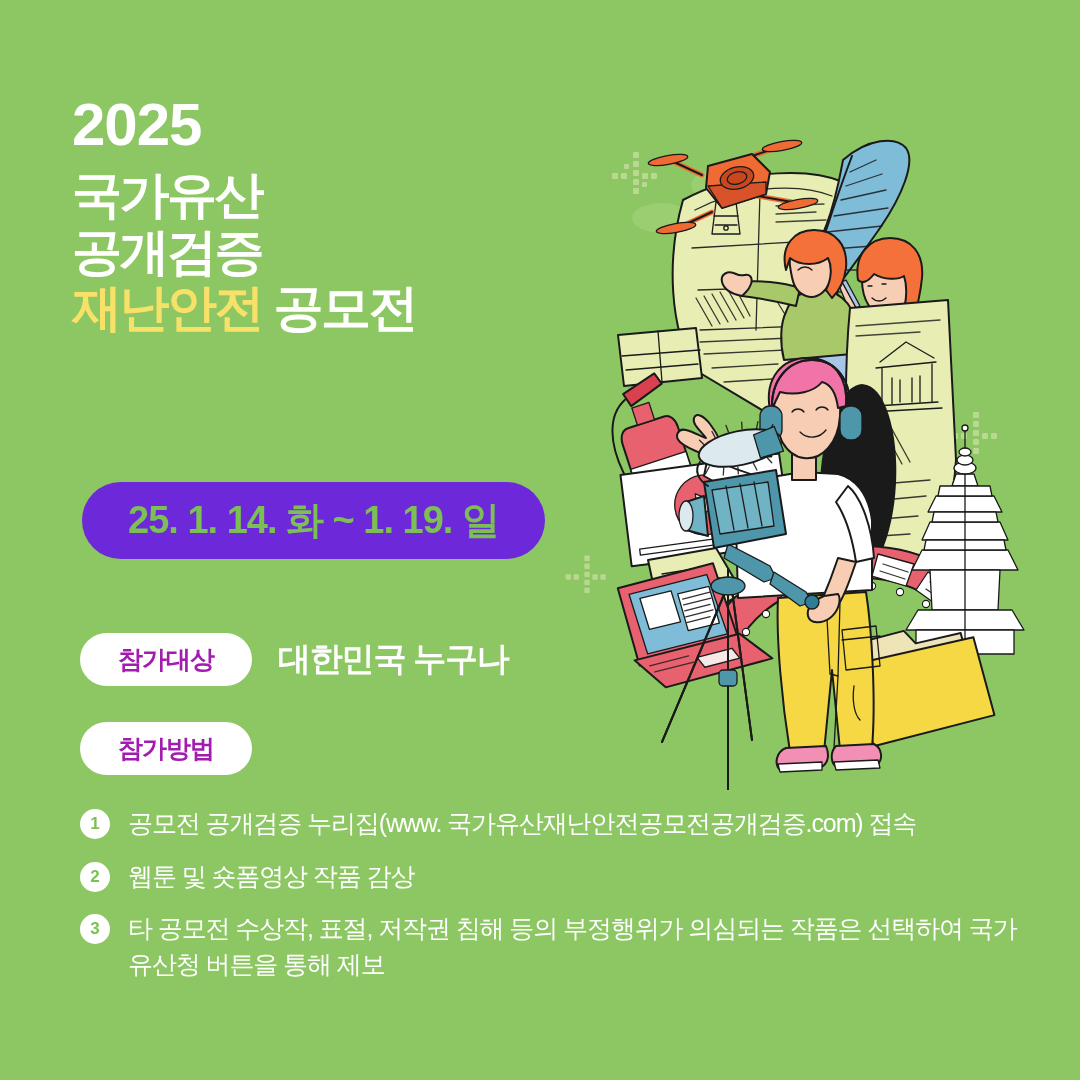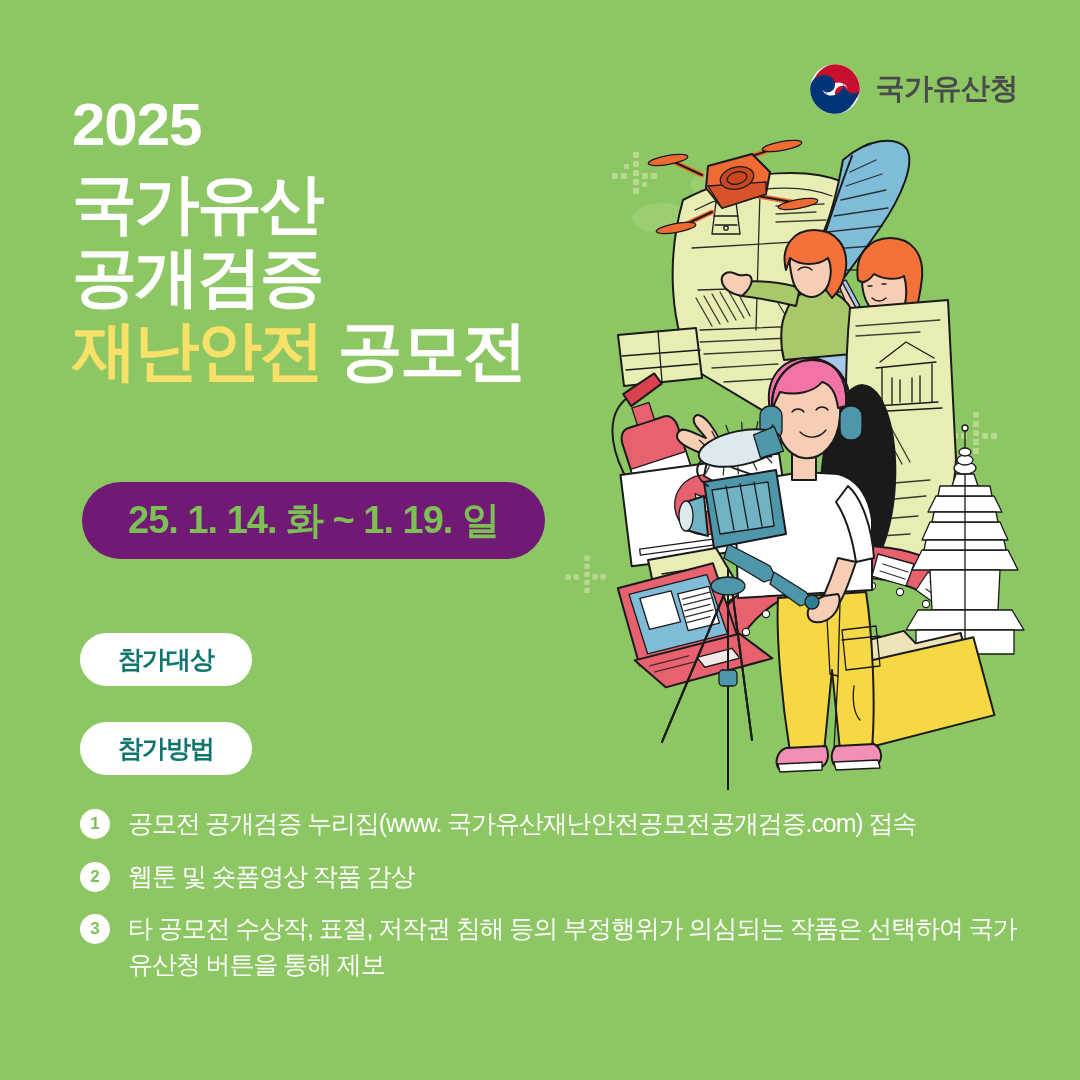--- a/index.html
+++ b/index.html
@@ -47,35 +47,35 @@
   }
   .year {
     font-size: 60px;
     font-weight: 800;
     color: #FFFFFF;
     letter-spacing: -1px;
     line-height: 1;
     margin-bottom: 12px;
   }
   .tline {
-    font-size: 65px;
+    font-size: 50px;
     font-weight: 800;
     color: #FFFFFF;
     letter-spacing: -2.5px;
     line-height: 1.13;
     white-space: nowrap;
   }
   .tline .hl { color: #F8E168; }
 
   
   .date-pill {
     position: absolute;
     left: 82px;
     top: 482px;
-    background: #701a75;
+    background: #6d28d9;
     border-radius: 999px;
     padding: 13px 46px;
     display: inline-flex;
     align-items: center;
     z-index: 6;
   }
   .date-pill-text {
     font-size: 38px;
     font-weight: 800;
     color: #7CBF55;
@@ -96,21 +96,21 @@
   .tag-pill {
     background: #FFFFFF;
     border-radius: 999px;
     padding: 10px 0;
     width: 172px;
     text-align: center;
   }
   .tag-pill-text {
     font-size: 25px;
     font-weight: 800;
-    color: #0f766e;
+    color: #a21caf;
     letter-spacing: -1px;
   }
   .info-value {
     font-size: 33px;
     font-weight: 700;
     color: #FFFFFF;
     letter-spacing: -1.2px;
     white-space: nowrap;
   }
 
@@ -618,49 +618,40 @@
             <path d="M164 332 L 168 339"></path>
           </g>
           <path class="inkf1" fill="#4E96AA" d="M156 308 L 178 304 L 182 330 L 158 332 Z"></path>
         </g>
         <path class="ink" stroke="#1A1A1A" stroke-width="2" fill="none" d="M108 356 C 98 350, 94 340, 100 332"></path>
       </g>
 
     </svg>
   </div>
 
-  <div class="logo-row">
-    <svg class="logo-mark" viewBox="0 0 100 100" aria-hidden="true">
-      <circle cx="50" cy="50" r="46" fill="#FFFFFF"></circle>
-      <path fill="#C8102E" d="M50 4 C 75 4, 96 25, 96 50 C 96 66, 84 76, 70 76 C 58 76, 50 68, 50 58 C 50 50, 56 44, 64 44 C 70 44, 74 48, 74 53
-           C 74 45, 66 38, 57 38 C 44 38, 34 48, 34 62 C 34 50, 26 42, 16 42 C 12 42, 8 44, 6 46 C 12 22, 29 4, 50 4 Z"></path>
-      <path fill="#003478" d="M50 96 C 25 96, 4 75, 4 50 C 4 34, 16 24, 30 24 C 42 24, 50 32, 50 42 C 50 50, 44 56, 36 56 C 30 56, 26 52, 26 47
-           C 26 55, 34 62, 43 62 C 56 62, 66 52, 66 38 C 66 50, 74 58, 84 58 C 88 58, 92 56, 94 54 C 88 78, 71 96, 50 96 Z"></path>
-    </svg>
-    <span class="logo-text">국가유산청</span>
-  </div>
 
   <div class="title-block">
     <div class="year">2025</div>
     <div class="tline">국가유산</div>
     <div class="tline">공개검증</div>
     <div class="tline">
       <span class="hl">재난안전</span>
       <span>공모전</span>
     </div>
   </div>
 
   <div class="date-pill">
     <span class="date-pill-text">25. 1. 14. 화 ~ 1. 19. 일</span>
   </div>
 
   <div class="info-row" id="row-target">
     <div class="tag-pill">
       <span class="tag-pill-text">참가대상</span>
     </div>
+    <div class="info-value">대한민국 누구나</div>
   </div>
 
   <div class="info-row" id="row-method">
     <div class="tag-pill">
       <span class="tag-pill-text">참가방법</span>
     </div>
   </div>
 
   <div class="steps">
     <div class="step">

